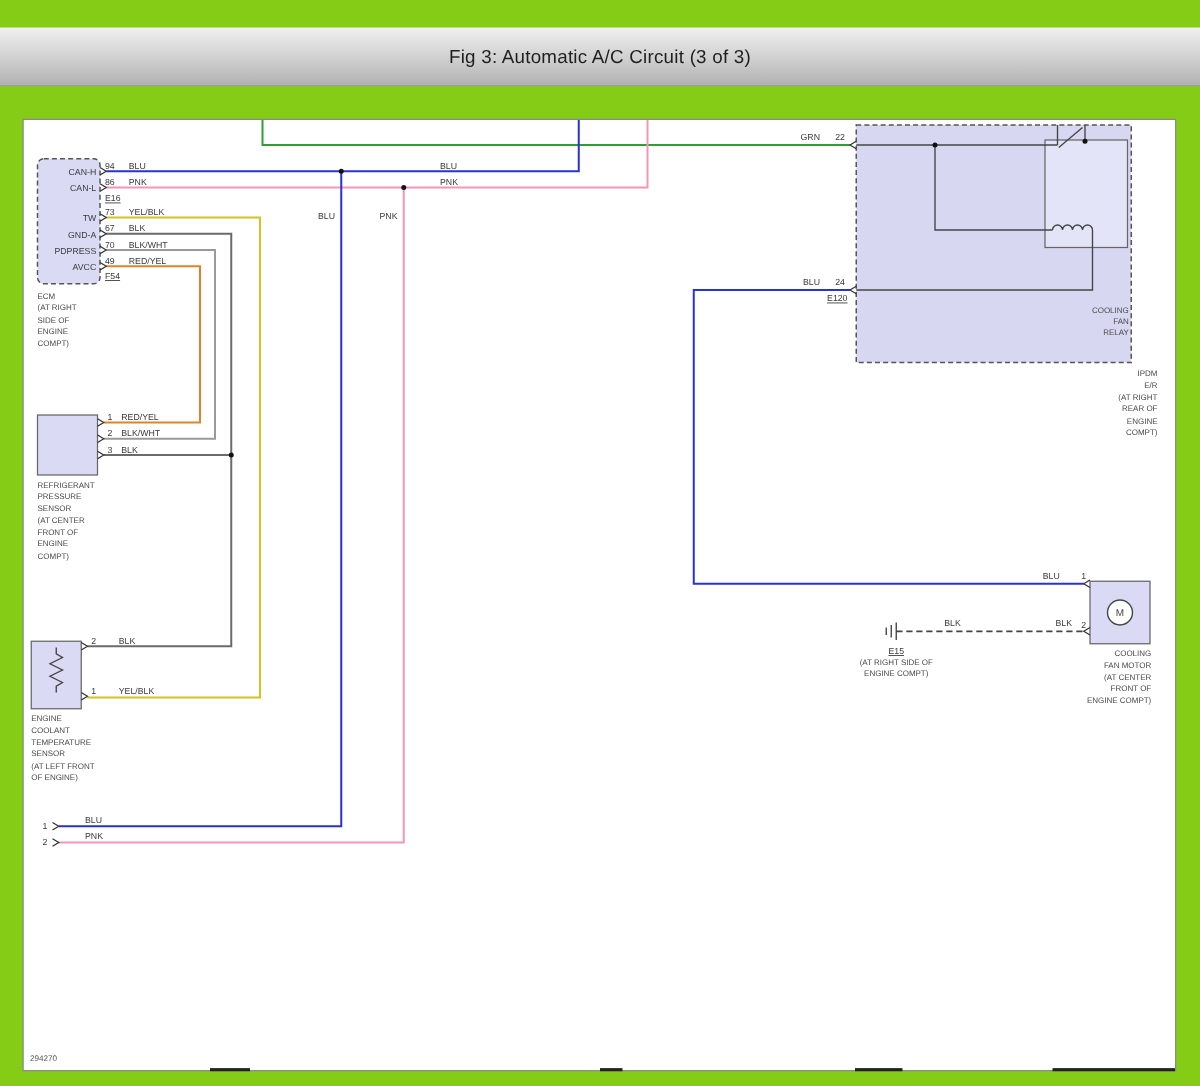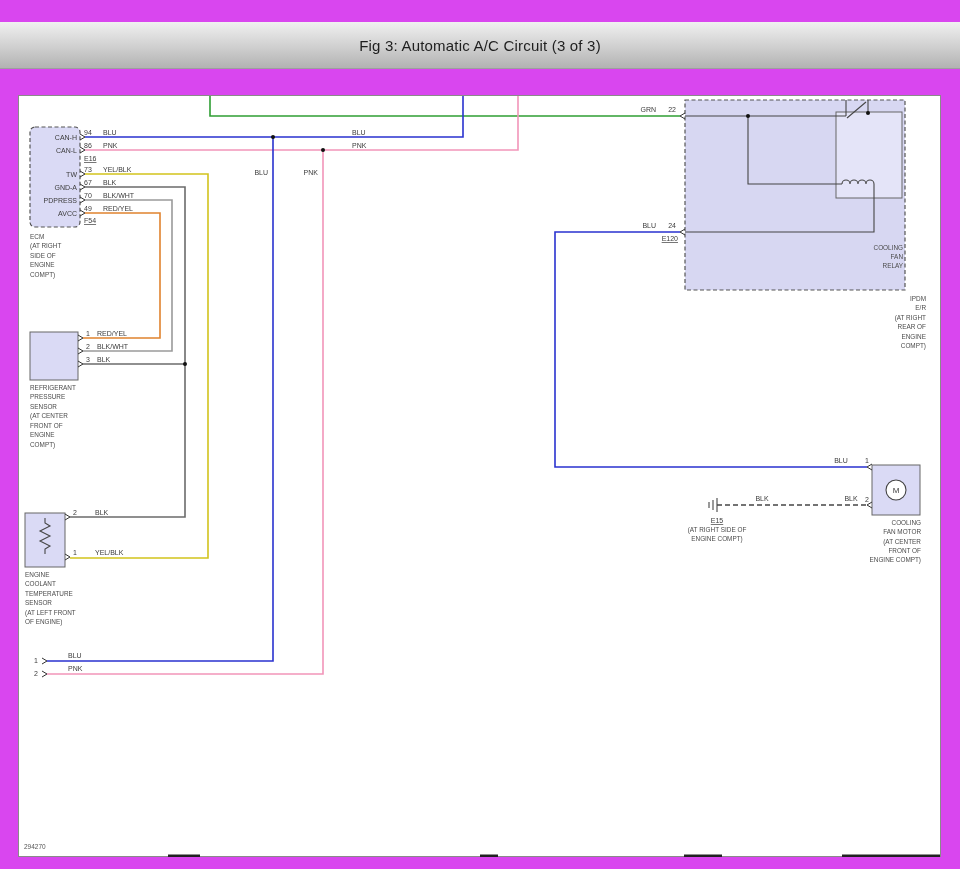--- a/index.html
+++ b/index.html
@@ -1,16 +1,16 @@
 <!DOCTYPE html>
 <html><head>
 <meta charset="utf-8">
 <style>
   body{margin:0;background:#fff;font-family:"Liberation Sans",sans-serif}
-  .page{position:relative;width:960px;height:869px;overflow:hidden;background:#d946ef}
+  .page{position:relative;width:960px;height:869px;overflow:hidden;background:#84cc16}
   .titlebar{position:absolute;top:22px;left:0;width:960px;height:46px;
     background:linear-gradient(180deg,#f0f0f0,#cfcfcf 55%,#b2b2b2);
     border-bottom:1px solid #9e9e9e;display:flex;align-items:center;justify-content:center;
     font-size:15px;color:#1f1f1f;letter-spacing:.2px}
   svg{position:absolute;top:0;left:0}
   text{font-family:"Liberation Sans",sans-serif;font-size:7px;fill:#3b3b3b}
   .cap{font-size:6.4px;fill:#4a4a4a}
   .und{text-decoration:underline}
   .w{fill:none;stroke-width:1.6}
   .thin{fill:none;stroke:#454545;stroke-width:1.1}

